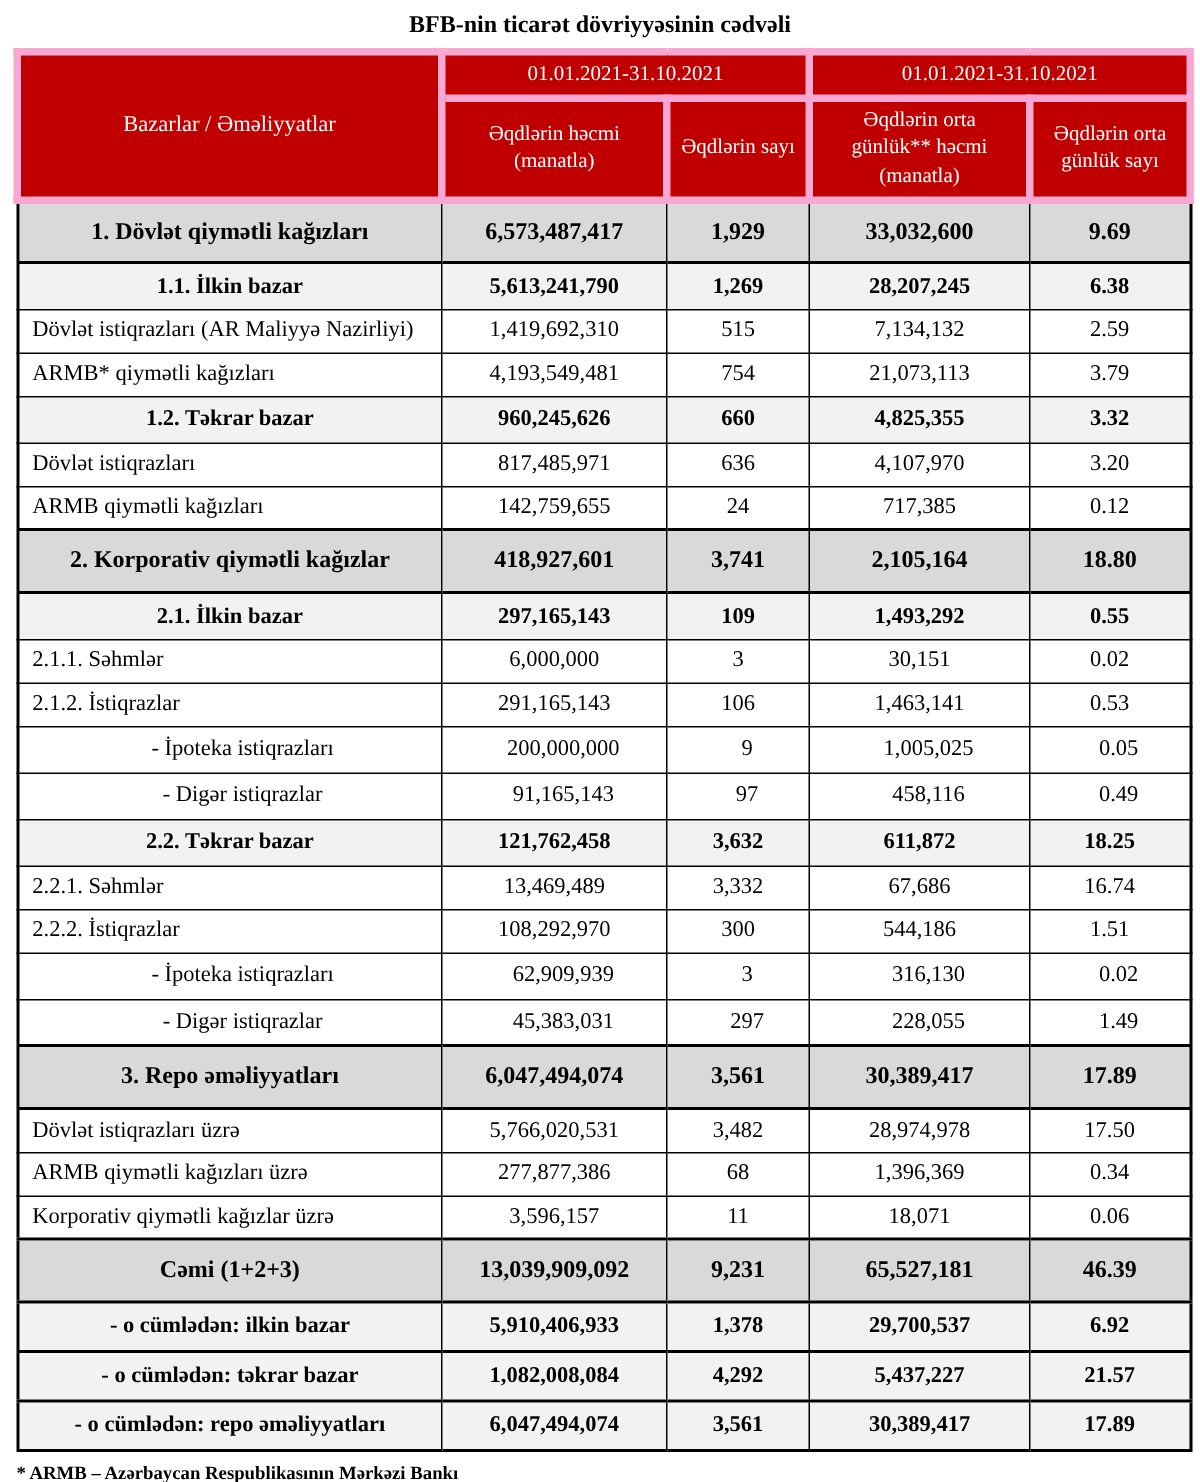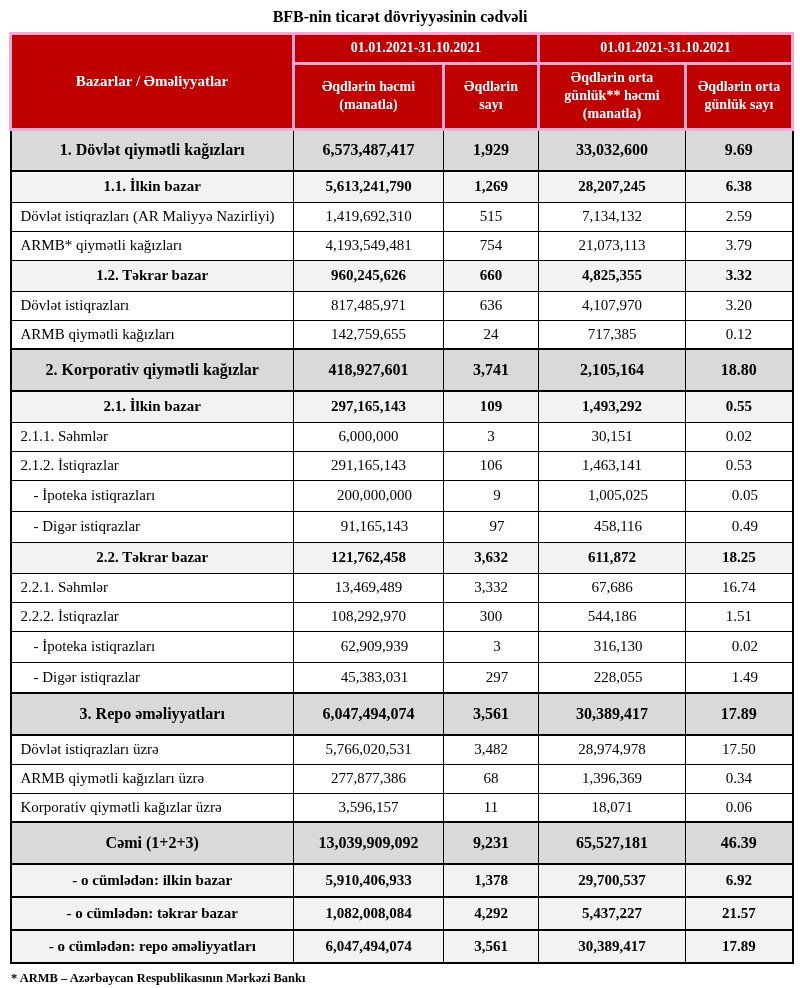--- a/index.html
+++ b/index.html
@@ -25,22 +25,22 @@
   }
   .col-label   { width: 283px; }
   .col-volume  { width: 150px; }
   .col-count   { width: 95px; }
   .col-avgvol  { width: 147px; }
   .col-avgcnt  { width: 107px; }
 
   th {
     background: var(--header-bg, #C00000);
     color: #fff;
-    border: 3px solid #f9a8d4;
-    font-weight: 700;
+    border: 5px solid #f9a8d4;
+    font-weight: 400;
     font-size: 14px;
     vertical-align: middle;
     padding: 4px 6px;
     line-height: 1.3;
   }
   thead tr:first-child th { height: 30px; }
   thead tr:last-child th  { height: 62px; }
   th.th-markets { font-size: 15px; }
 
   td {
@@ -62,21 +62,21 @@
     border-top: 2px solid #000;
     border-bottom: 2px solid #000;
   }
   tr.row-sub td {
     background: var(--sub-bg, #F2F2F2);
     font-weight: 700;
     height: 31px;
   }
   tr.row-normal td { height: 29px; background: #fff; }
   tr.row-dash td   { height: 31px; background: #fff; padding-left: 17px; }
-  tr.row-dash td.cell-label { padding-left: 22px; }
+  tr.row-dash td.cell-label { padding-left: 22px; text-align: center; }
   tr.row-totalsub td {
     background: var(--sub-bg, #F2F2F2);
     font-weight: 700;
     height: 33px;
     border-top: 2px solid #000;
     border-bottom: 2px solid #000;
   }
   tr.row-section td.cell-label,
   tr.row-sub td.cell-label,
   tr.row-totalsub td.cell-label {

